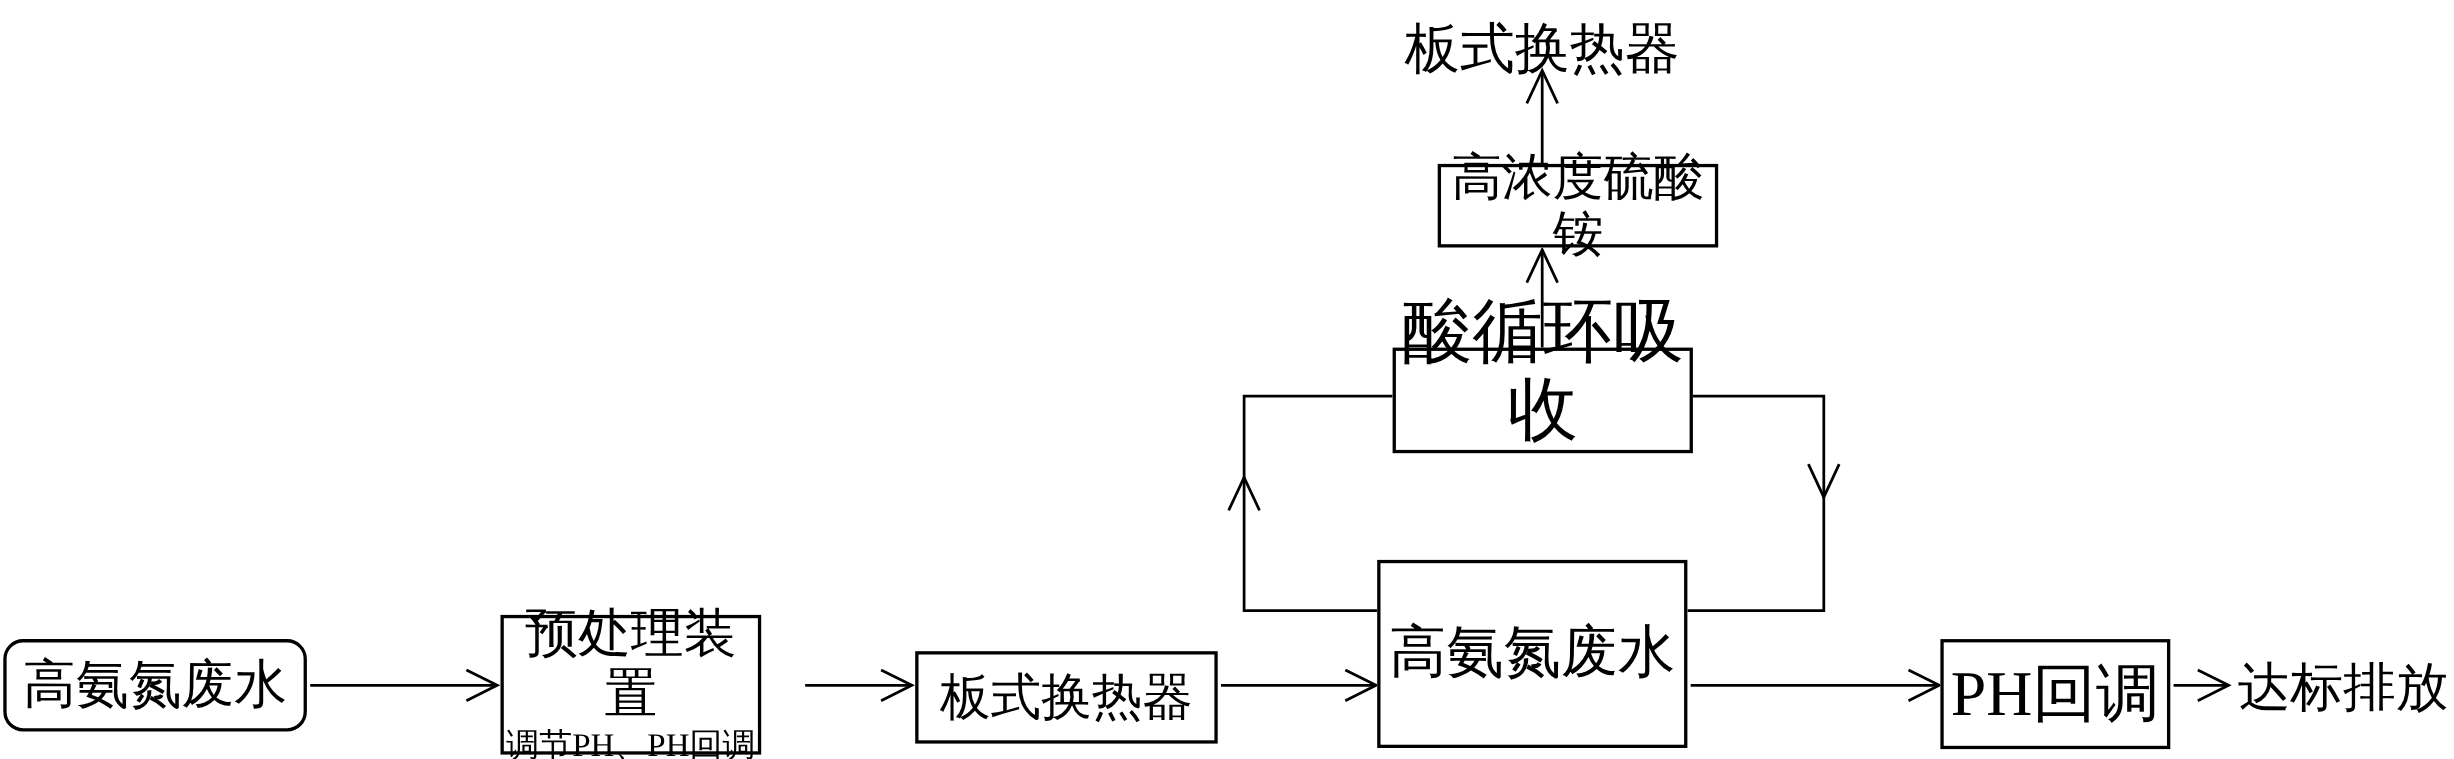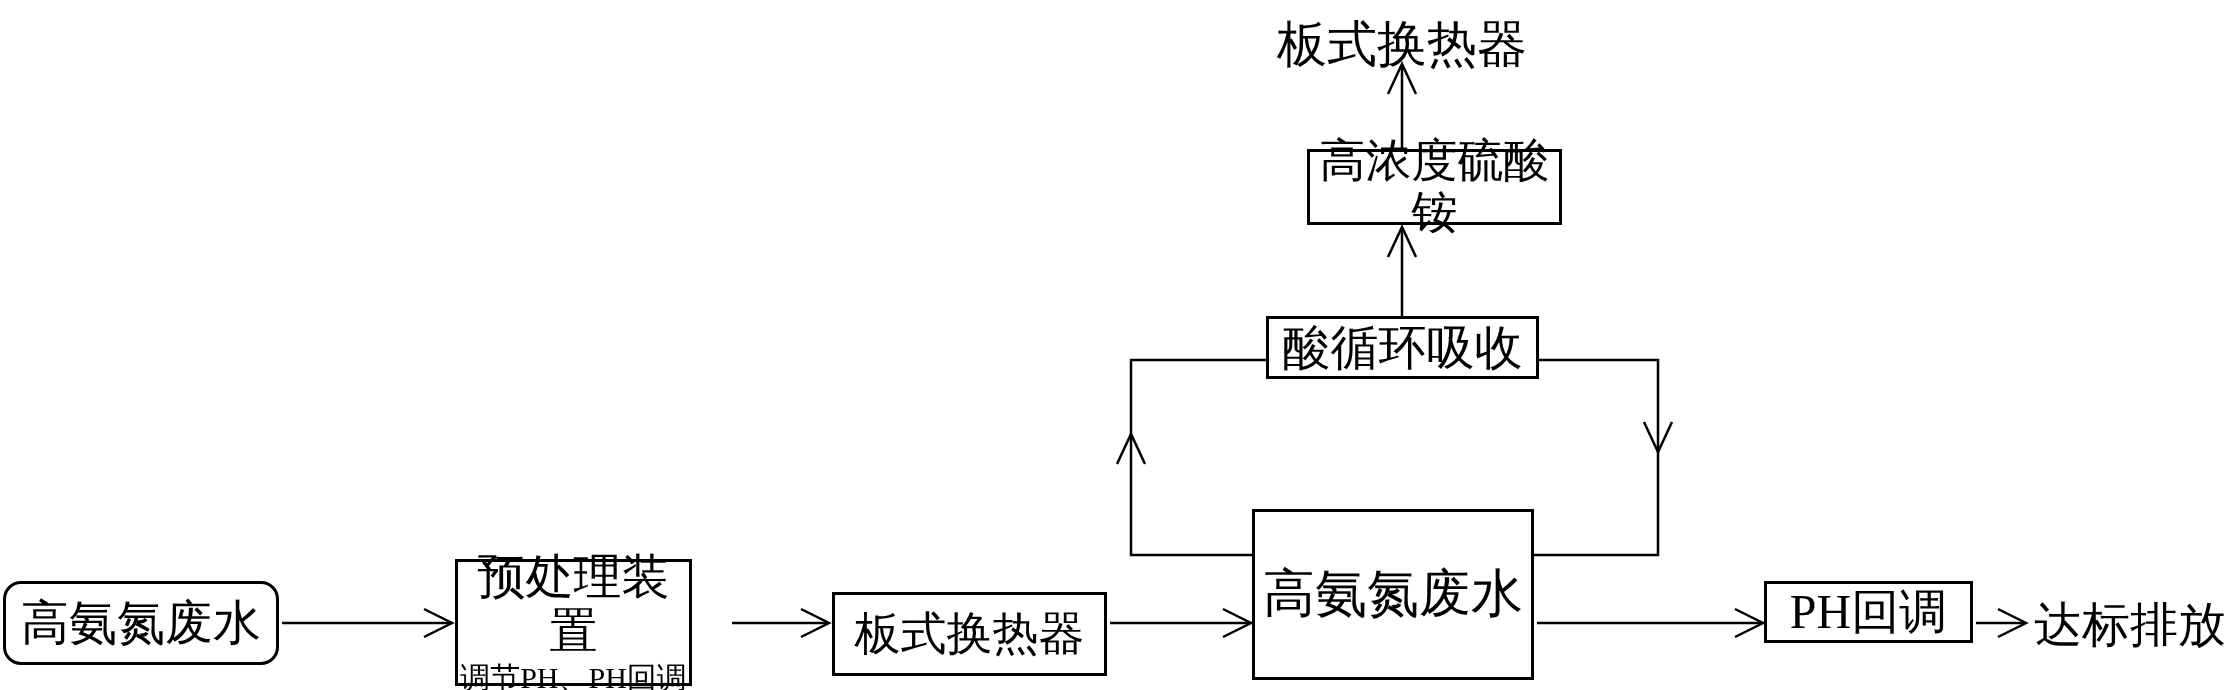--- a/index.html
+++ b/index.html
@@ -39,23 +39,23 @@
     position: absolute;
     text-align: center;
     white-space: nowrap;
   }
   
   .n-wastewater      { left: 3px;    top: 581px; width: 276px; height: 84px;  font-size: 48px; border-radius: 18px; }
   .n-pretreatment    { left: 455px;  top: 559px; width: 237px; height: 127px; font-size: 48px; }
   .n-pretreatment .sub { font-size: 30px; margin-top: 4px; }
   .n-heat-exchanger  { left: 832px;  top: 581px; width: 275px; height: 84px;  font-size: 46px; margin-top: 11px; }
   .n-membrane        { left: 1252px; top: 509px; width: 282px; height: 171px; font-size: 52px; }
-  .n-acid            { left: 1266px; top: 316px; width: 273px; height: 63px;  font-size: 48px; }
+  .n-acid            { left: 1266px; top: 316px; width: 273px; height: 96px;  font-size: 64px; justify-content: flex-end; }
   .n-ammonium        { left: 1307px; top: 149px; width: 255px; height: 76px;  font-size: 46px; }
-  .n-ph              { left: 1764px; top: 581px; width: 209px; height: 62px;  font-size: 48px; }
+  .n-ph              { left: 1764px; top: 581px; width: 209px; height: 100px;  font-size: 58px; }
   .t-reuse           { left: 1252px; top: 11px;  width: 300px; font-size: 50px; }
   .t-discharge       { left: 2030px; top: 593px; width: 200px; font-size: 48px; }
 </style>
 </head>
 <body>
 
 <div class="canvas">
 
   <svg class="lines-layer" width="2231" height="690" viewBox="0 0 2231 690" xmlns="http://www.w3.org/2000/svg">
     <g stroke="#000000" stroke-width="2.5" fill="none">

